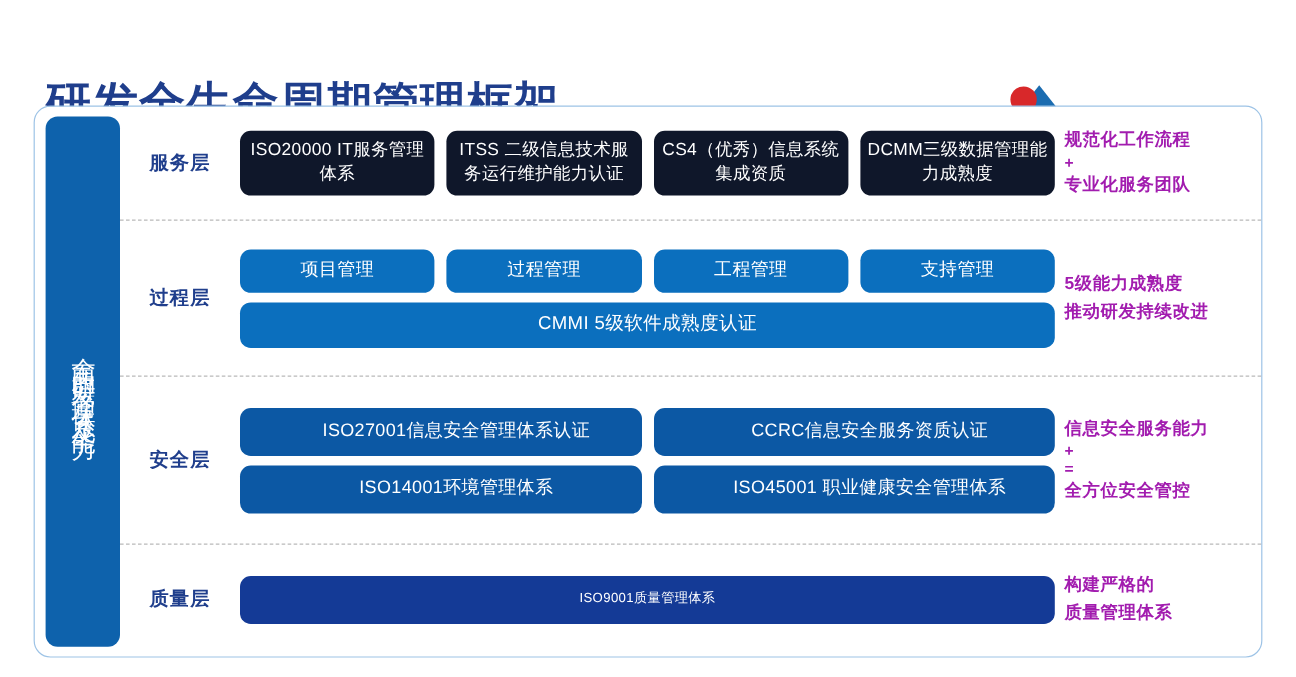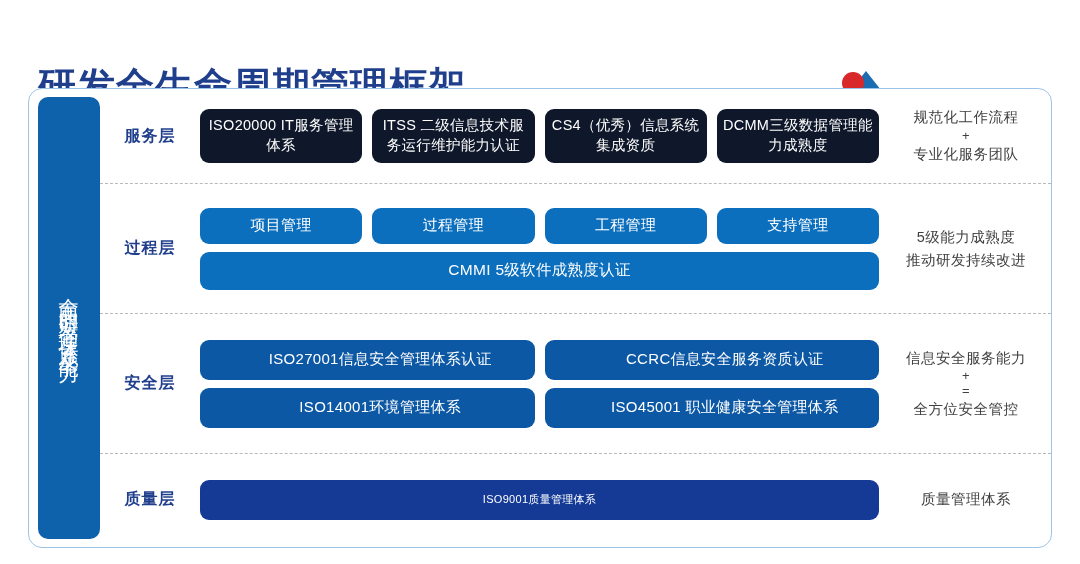--- a/index.html
+++ b/index.html
@@ -128,24 +128,23 @@
   }
   .row-body {
     flex: 1;
     display: flex;
     flex-direction: column;
     gap: 8px;
     padding-right: 8px;
   }
   .row-note {
     flex: 0 0 158px;
-    text-align: center;
     font-size: 14.5px;
-    font-weight: normal;
-    color: #404040;
+    font-weight: bold;
+    color: #a21caf;
     line-height: 1.55;
     letter-spacing: 0.5px;
     padding-right: 6px;
   }
   .row-note .op { font-size: 13px; line-height: 1.1; display:block; }
 
   
   .box-line {
     display: flex;
     gap: 10px;
@@ -278,19 +277,20 @@
           <div>全方位安全管控</div>
         </div>
       </div>
 
       <div class="row row-quality">
         <div class="row-label">质量层</div>
         <div class="row-body">
           <div class="box box-full">ISO9001质量管理体系</div>
         </div>
         <div class="row-note">
+          <div>构建严格的</div>
           <div>质量管理体系</div>
         </div>
       </div>
 
     </div>
   </div>
 </div>
 
 </body></html>

